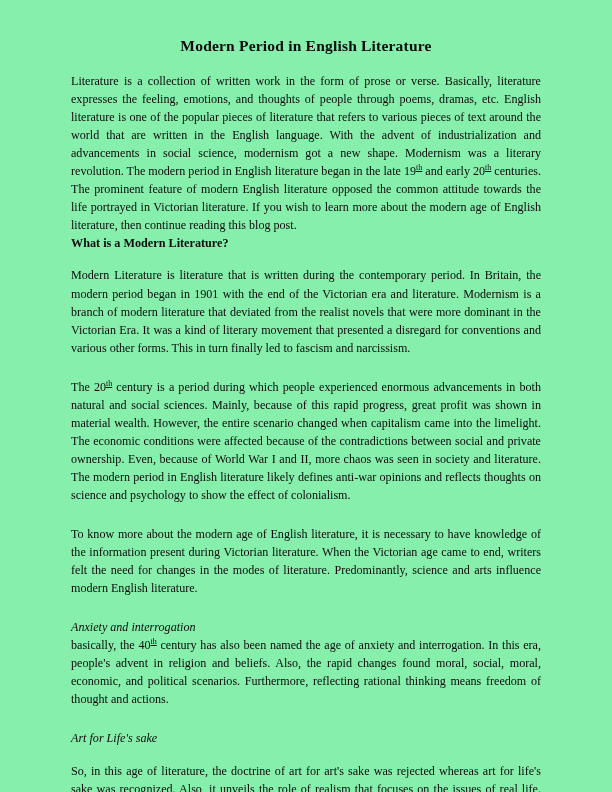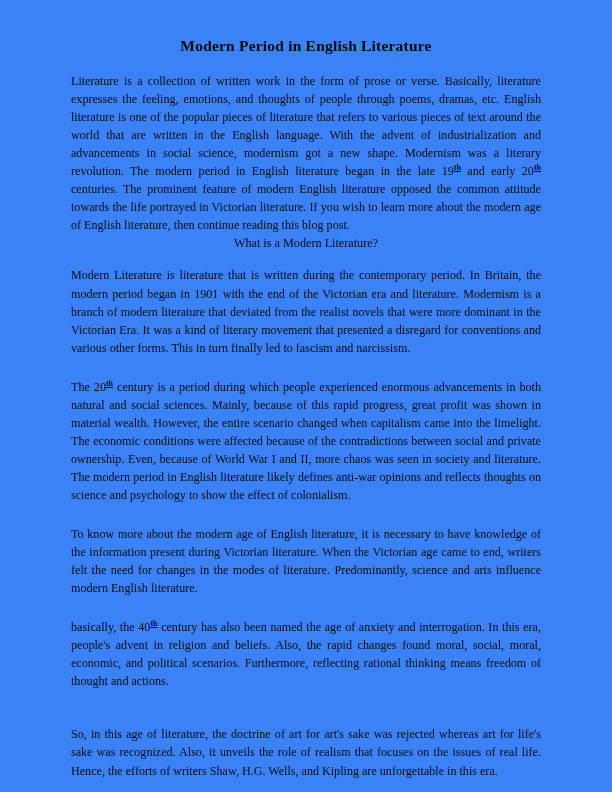--- a/index.html
+++ b/index.html
@@ -11,21 +11,21 @@
     width: 612px;
     height: 792px;
     font-family: "Liberation Serif", "DejaVu Serif", serif;
     color: #0b0b0b;
     overflow: hidden;
   }
   .page {
     position: relative;
     width: 612px;
     height: 792px;
-    background: #3b82f6;
+    background: #86efac;
   }
   .content {
     position: absolute;
     left: 71px;
     top: 36px;
     width: 470px;
   }
   .doc-title {
     font-size: 15.5px;
     font-weight: bold;
@@ -40,38 +40,38 @@
     text-align: justify;
     text-justify: inter-word;
     margin: 0 0 12px 0;
     hyphens: none;
   }
   p.para.tight {
     margin-bottom: 0;
   }
   .h-bold {
     font-size: 12.2px;
-    font-weight: normal;
+    font-weight: bold;
     line-height: 18.05px;
     margin: 0;
-    text-align: center;
+    text-align: left;
   }
   .h-italic {
     font-size: 12.1px;
     font-style: italic;
     line-height: 18.05px;
     margin: 0;
     text-align: left;
   }
   .gap-sm { height: 9px; }
   .gap-md { height: 14px; }
   .gap-lg { height: 21px; }
   sup {
     font-size: 0.66em;
-    font-weight: bold;
+    font-weight: normal;
     vertical-align: super;
     line-height: 0;
     text-decoration: underline;
   }
 </style>
 </head>
 <body>
 
 <div class="page">
   <div class="content">
@@ -90,24 +90,26 @@
 
     <p class="para"><span>The 20</span><sup>th</sup><span> century is a period during which people experienced enormous advancements in both natural and social sciences. Mainly, because of this rapid progress, great profit was shown in material wealth. However, the entire scenario changed when capitalism came into the limelight. The economic conditions were affected because of the contradictions between social and private ownership. Even, because of World War I and II, more chaos was seen in society and literature. The modern period in English literature likely defines anti-war opinions and reflects thoughts on science and psychology to show the effect of colonialism.</span></p>
 
     <div class="gap-sm"></div>
 
     <p class="para">To know more about the modern age of English literature, it is necessary to have knowledge of the information present during Victorian literature. When the Victorian age came to end, writers felt the need for changes in the modes of literature. Predominantly, science and arts influence modern English literature.</p>
 
     <div class="gap-sm"></div>
 
 
+    <p class="h-italic">Anxiety and interrogation</p>
 
     <p class="para tight"><span>basically, the 40</span><sup>th</sup><span> century has also been named the age of anxiety and interrogation. In this era, people's advent in religion and beliefs. Also, the rapid changes found moral, social, moral, economic, and political scenarios. Furthermore, reflecting rational thinking means freedom of thought and actions.</span></p>
 
     <div class="gap-lg"></div>
 
+    <p class="h-italic">Art for Life's sake</p>
 
     <div class="gap-md"></div>
 
     <p class="para">So, in this age of literature, the doctrine of art for art's sake was rejected whereas art for life's sake was recognized. Also, it unveils the role of realism that focuses on the issues of real life. Hence, the efforts of writers Shaw, H.G. Wells, and Kipling are unforgettable in this era.</p>
 
   </div>
 </div>
 
 </body></html>

